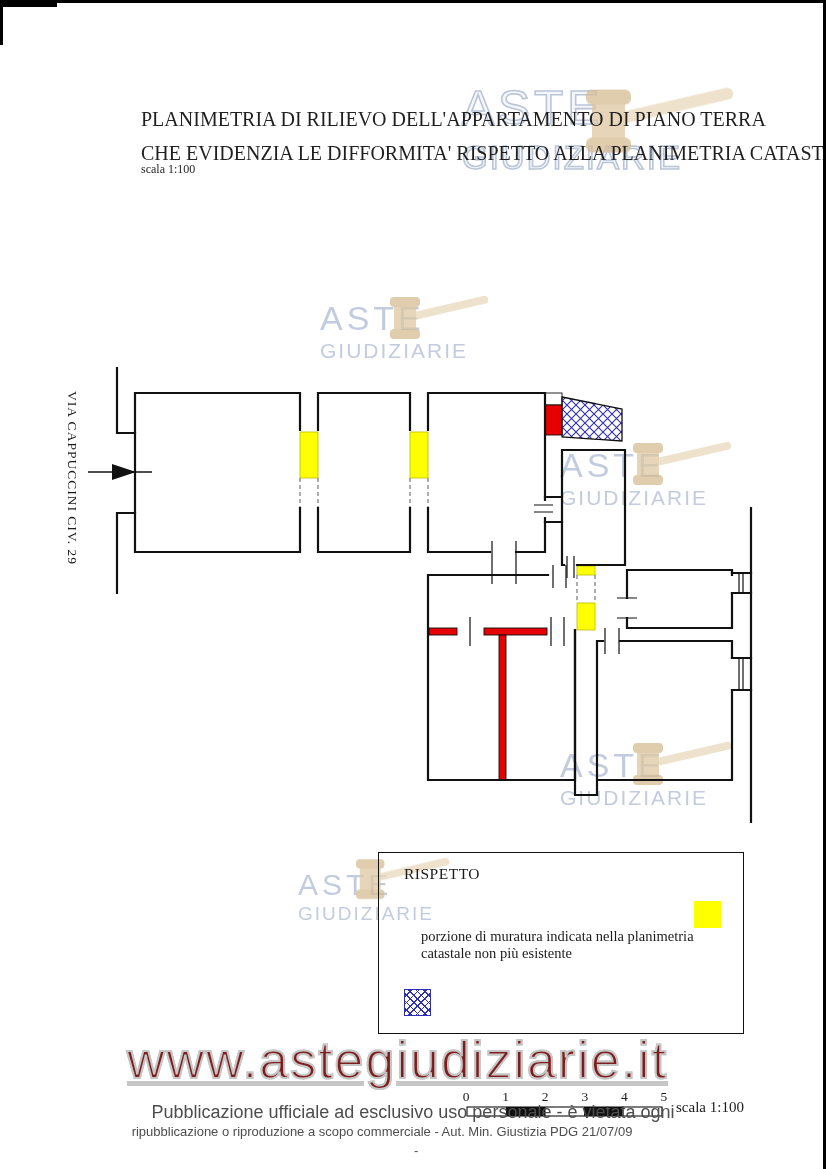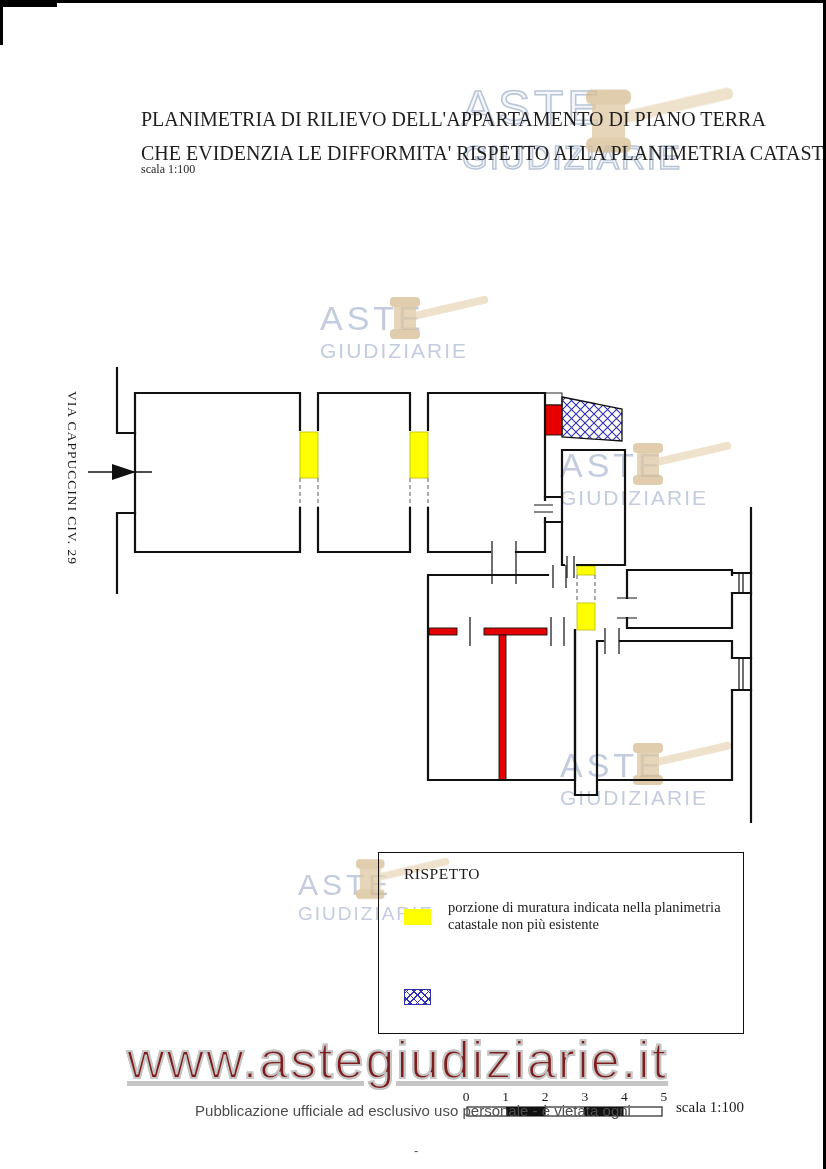--- a/index.html
+++ b/index.html
@@ -19,37 +19,37 @@
       font-size:52px;letter-spacing:2px;white-space:nowrap;line-height:1;text-decoration:underline;}
   
   .street{position:absolute;left:64px;top:391px;writing-mode:vertical-rl;
       font-size:13.5px;letter-spacing:1px;z-index:4;white-space:nowrap;}
   
   svg.plan{position:absolute;left:0;top:0;z-index:2;}
   
   .legend{position:absolute;left:378px;top:852px;width:364px;height:180px;
       border:1.6px solid #111;z-index:3;background:transparent;}
   .legend-title{position:absolute;left:25px;top:12px;font-size:15.5px;letter-spacing:.5px;}
-  .leg-row{position:absolute;left:25px;display:flex;align-items:center;}
+  .leg-row{position:absolute;left:25px;display:flex;align-items:flex-end;flex-direction:column;}
   .leg-sw{width:27px;height:16px;margin-top:2px;flex:0 0 27px;}
   .sw-yellow{background:var(--highlight-yellow);}
   .sw-red{background:var(--highlight-red);}
   .sw-hatch{box-sizing:border-box;border:1.4px solid var(--hatch-blue);
       background:
         repeating-linear-gradient(45deg,transparent 0 4px,var(--hatch-blue) 4px 5.2px),
         repeating-linear-gradient(-45deg,transparent 0 4px,var(--hatch-blue) 4px 5.2px);}
   .leg-label{margin-left:17px;font-size:14.5px;line-height:1.17;white-space:pre-line;width:300px;}
   
   .ticks{position:absolute;left:459px;top:1089px;width:212px;display:flex;
       justify-content:space-between;z-index:4;font-size:13.5px;}
   .ticks span{width:14px;text-align:center;}
   .scala{position:absolute;left:676px;top:1099px;font-size:15px;z-index:4;white-space:nowrap;}
   
   .foot1{position:absolute;left:0;right:0;top:1102px;text-align:center;z-index:4;
-      font-family:"Liberation Sans",sans-serif;font-size:15px;color:var(--footer-text);}
+      font-family:"Liberation Sans",sans-serif;font-size:18px;color:var(--footer-text);}
   .foot2{position:absolute;left:0;right:62px;top:1124px;text-align:center;z-index:4;
       font-family:"Liberation Sans",sans-serif;font-size:13px;color:var(--footer-text);}
   .foot-dash{position:absolute;left:414px;top:1143px;z-index:4;
       font-family:"Liberation Sans",sans-serif;font-size:13px;color:var(--footer-text);}
   
   .edge{position:absolute;background:#000;z-index:6;}
 </style>
 </head>
 <body>
 
@@ -198,15 +198,16 @@
     <span>0</span>
     <span>1</span>
     <span>2</span>
     <span>3</span>
     <span>4</span>
     <span>5</span>
   </div>
   <div class="scala">scala 1:100</div>
 
   <div class="foot1">Pubblicazione ufficiale ad esclusivo uso personale - è vietata ogni</div>
+  <div class="foot2">ripubblicazione o riproduzione a scopo commerciale - Aut. Min. Giustizia PDG 21/07/09</div>
   <div class="foot-dash">-</div>
 
 </div>
 
 </body></html>

